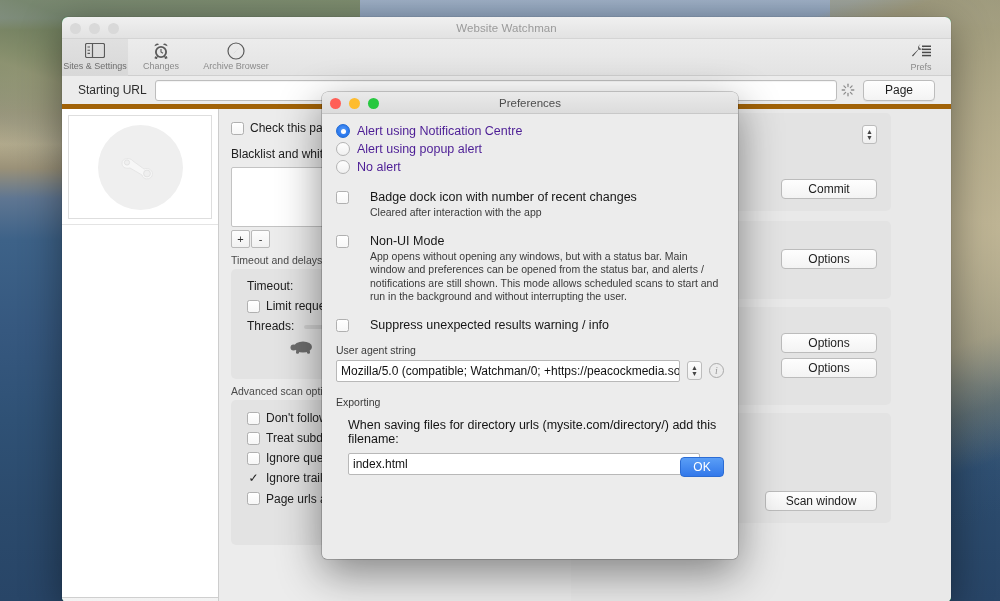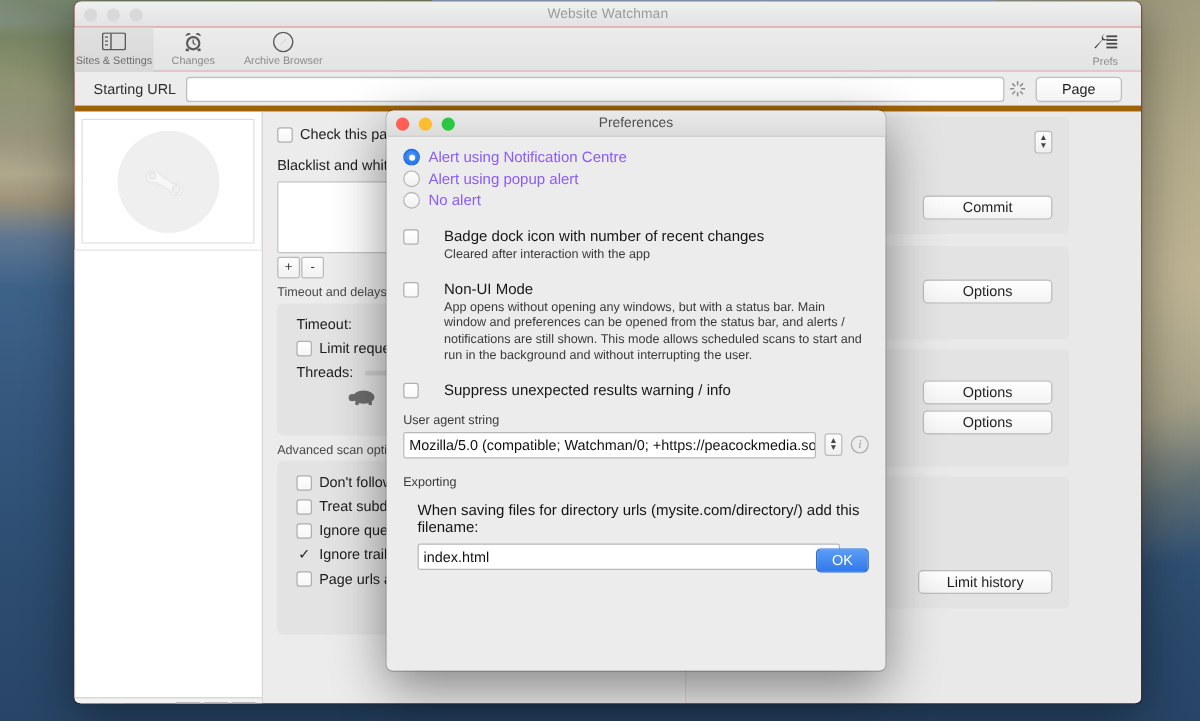--- a/index.html
+++ b/index.html
@@ -46,23 +46,23 @@
     position:absolute; right: 70px; bottom: 80px; width: 190px; height: 120px;
     background: radial-gradient(ellipse at 40% 50%, rgba(235,240,245,0.35), rgba(200,215,230,0.06) 60%, rgba(0,0,0,0) 75%);
   }
   #desktop .hill {
     position: absolute; left: 0; top: 0; width: 360px; height: 180px;
     background: linear-gradient(200deg, rgba(120,135,95,0.85) 0%, rgba(110,125,90,0.8) 40%, rgba(150,150,120,0.55) 62%, rgba(80,110,130,0.1) 80%, rgba(0,0,0,0) 92%);
   }
 
   
   #mainwin {
-    position: absolute; left: 62px; top: 1px;
+    position: absolute; left: 62px; top: 17px;
     width: 889px; height: 585px;
-    background: #ef4444;
+    background: #22c55e;
     border-radius: 6px 6px 5px 5px;
     box-shadow: 0 10px 40px rgba(0,0,0,0.42), 0 0 1px rgba(0,0,0,0.5);
     overflow: hidden;
   }
   #mainwin .titlebar {
     height: 22px;
     background: linear-gradient(to bottom, #f0f0f0, #e2e2e2);
     border-bottom: 1px solid #d4d4d4;
     position: relative;
   }
@@ -180,21 +180,21 @@
 
   .listbox {
     background: #fff; border: 1px solid #c3c3c3; border-radius: 2px;
     height: 60px; width: 100%;
   }
   .plusminus { display: flex; gap: 1px; margin-top: 3px; }
 
   .rbtn {
     background: linear-gradient(to bottom,#fefefe,#f3f3f3);
     border: 1px solid #bcbcbc; border-radius: 4px;
-    font-size: 12px; color: #1d1d1d; width: 108px; height: 20px;
+    font-size: 12px; color: #1d1d1d; width: 96px; height: 20px;
     position: absolute;
   }
   .rgroup { position:absolute; background: #e3e3e3; border-radius: 5px; }
 
   .stepper {
     width: 15px; height: 19px; border: 1px solid #bcbcbc; border-radius: 3px;
     background: linear-gradient(to bottom,#fdfdfd,#efefef);
     display: flex; flex-direction: column; align-items: center; justify-content: center;
     font-size: 7px; color: #444; line-height: 6px;
   }
@@ -223,21 +223,21 @@
     border: 1px solid #b4b4b4; flex: none;
     display: flex; align-items: center; justify-content: center;
   }
   .radio.on {
     background: radial-gradient(circle at 50% 42%, #5b9ef5 0%, #2f7cf0 55%, #1e6fe0 100%);
     border: 1px solid #1f6ad4;
   }
   .radio.on::after {
     content:''; width: 5px; height: 5px; border-radius: 50%; background: #fff;
   }
-  .radiolbl { font-size: 12.5px; color: #8b5cf6; }
+  .radiolbl { font-size: 12.5px; color: #4c1d95; }
 
   .pcb {
     width: 13px; height: 13px; border: 1px solid #b0b0b0; border-radius: 2.5px;
     background: linear-gradient(to bottom,#fff,#f7f7f7); flex: none; margin-top: 1px;
   }
   .pcbrow { display: flex; gap: 21px; }
   .pcblbl { font-size: 12.5px; color: #161616; }
   .subtext { font-size: 10.5px; color: #3a3a3a; line-height: 13.5px; margin-top: 2px; }
 
   .seclbl { font-size: 10.5px; color: #3a3a3a; }
@@ -453,21 +453,21 @@
       <div class="rgroup" style="left:8px; top:112px; width:312px; height:78px;">
         <button class="rbtn" style="right:14px; top:28px;">Options</button>
       </div>
 
       <div class="rgroup" style="left:8px; top:198px; width:312px; height:98px;">
         <button class="rbtn" style="right:14px; top:26px;">Options</button>
         <button class="rbtn" style="right:14px; top:51px;">Options</button>
       </div>
 
       <div class="rgroup" style="left:8px; top:304px; width:312px; height:110px;">
-        <button class="rbtn" style="right:14px; bottom:12px; position:absolute; width:112px;">Limit history</button>
+        <button class="rbtn" style="right:14px; bottom:12px; position:absolute; width:112px;">Scan window</button>
       </div>
     </div>
   </div>
 </div>
 
 <div id="prefs">
   <div class="ptitlebar">
     <div class="tl-group">
       <div class="tl red"></div>
       <div class="tl yellow"></div>

